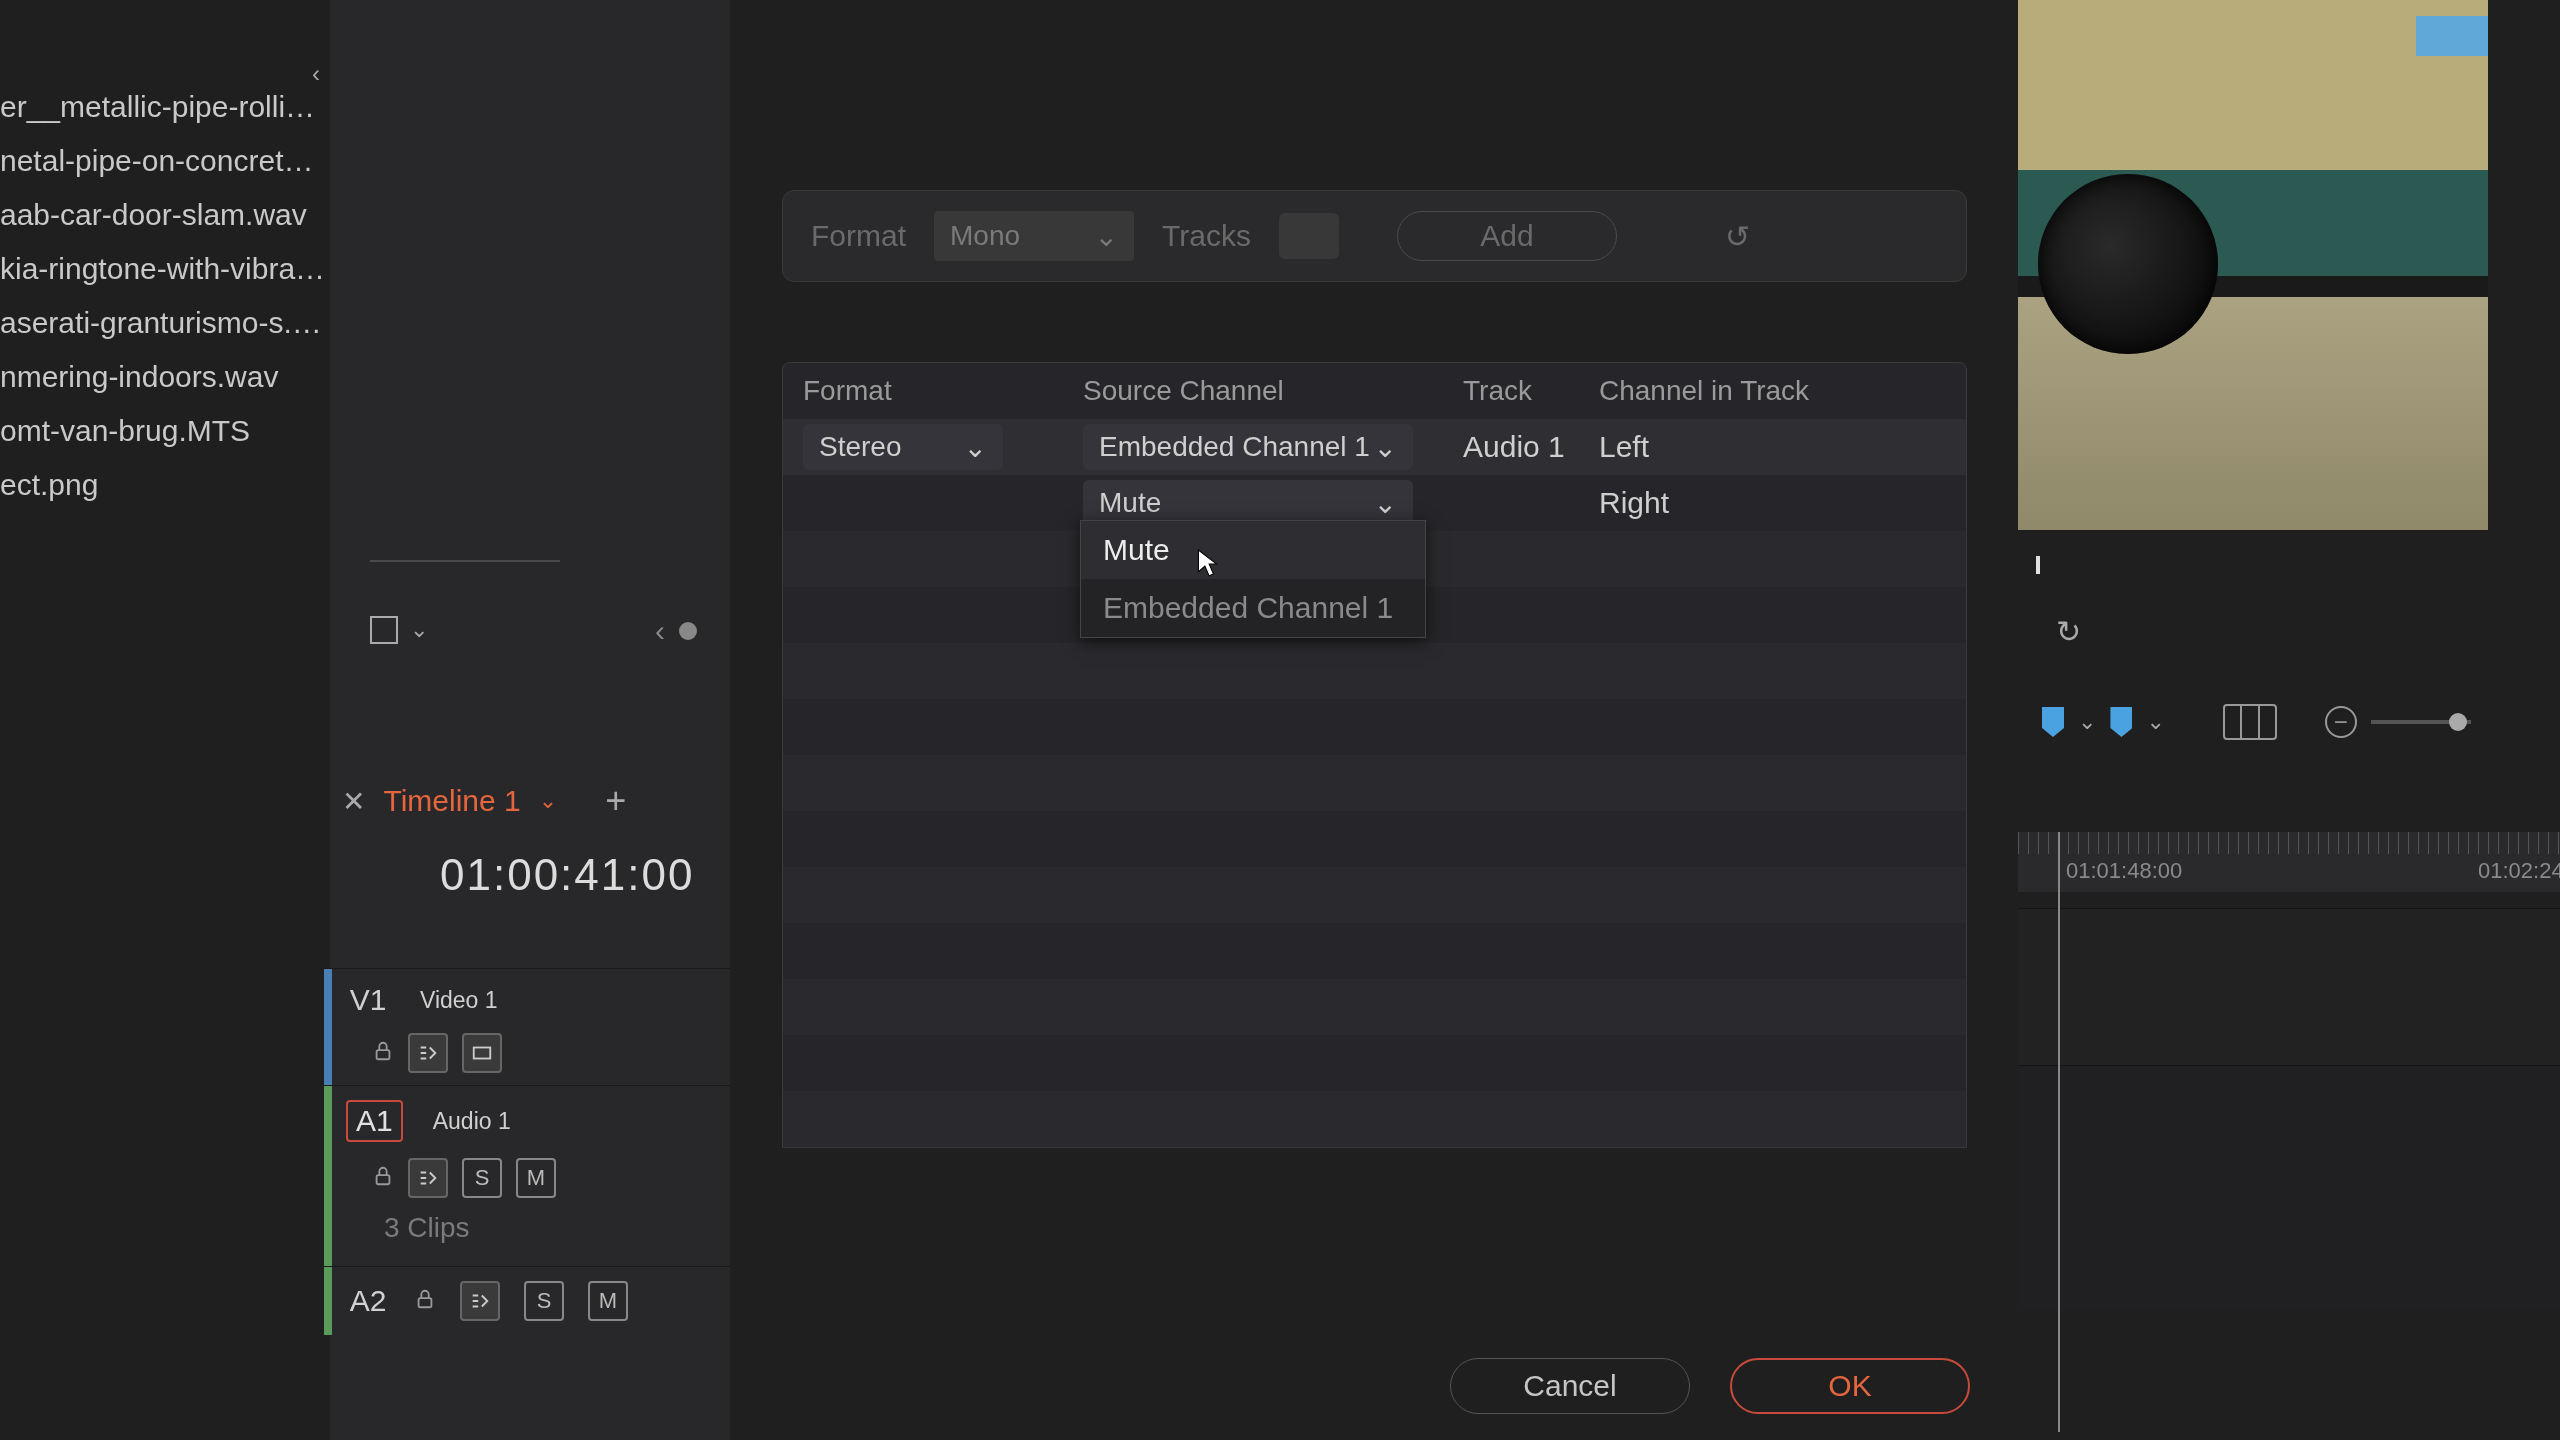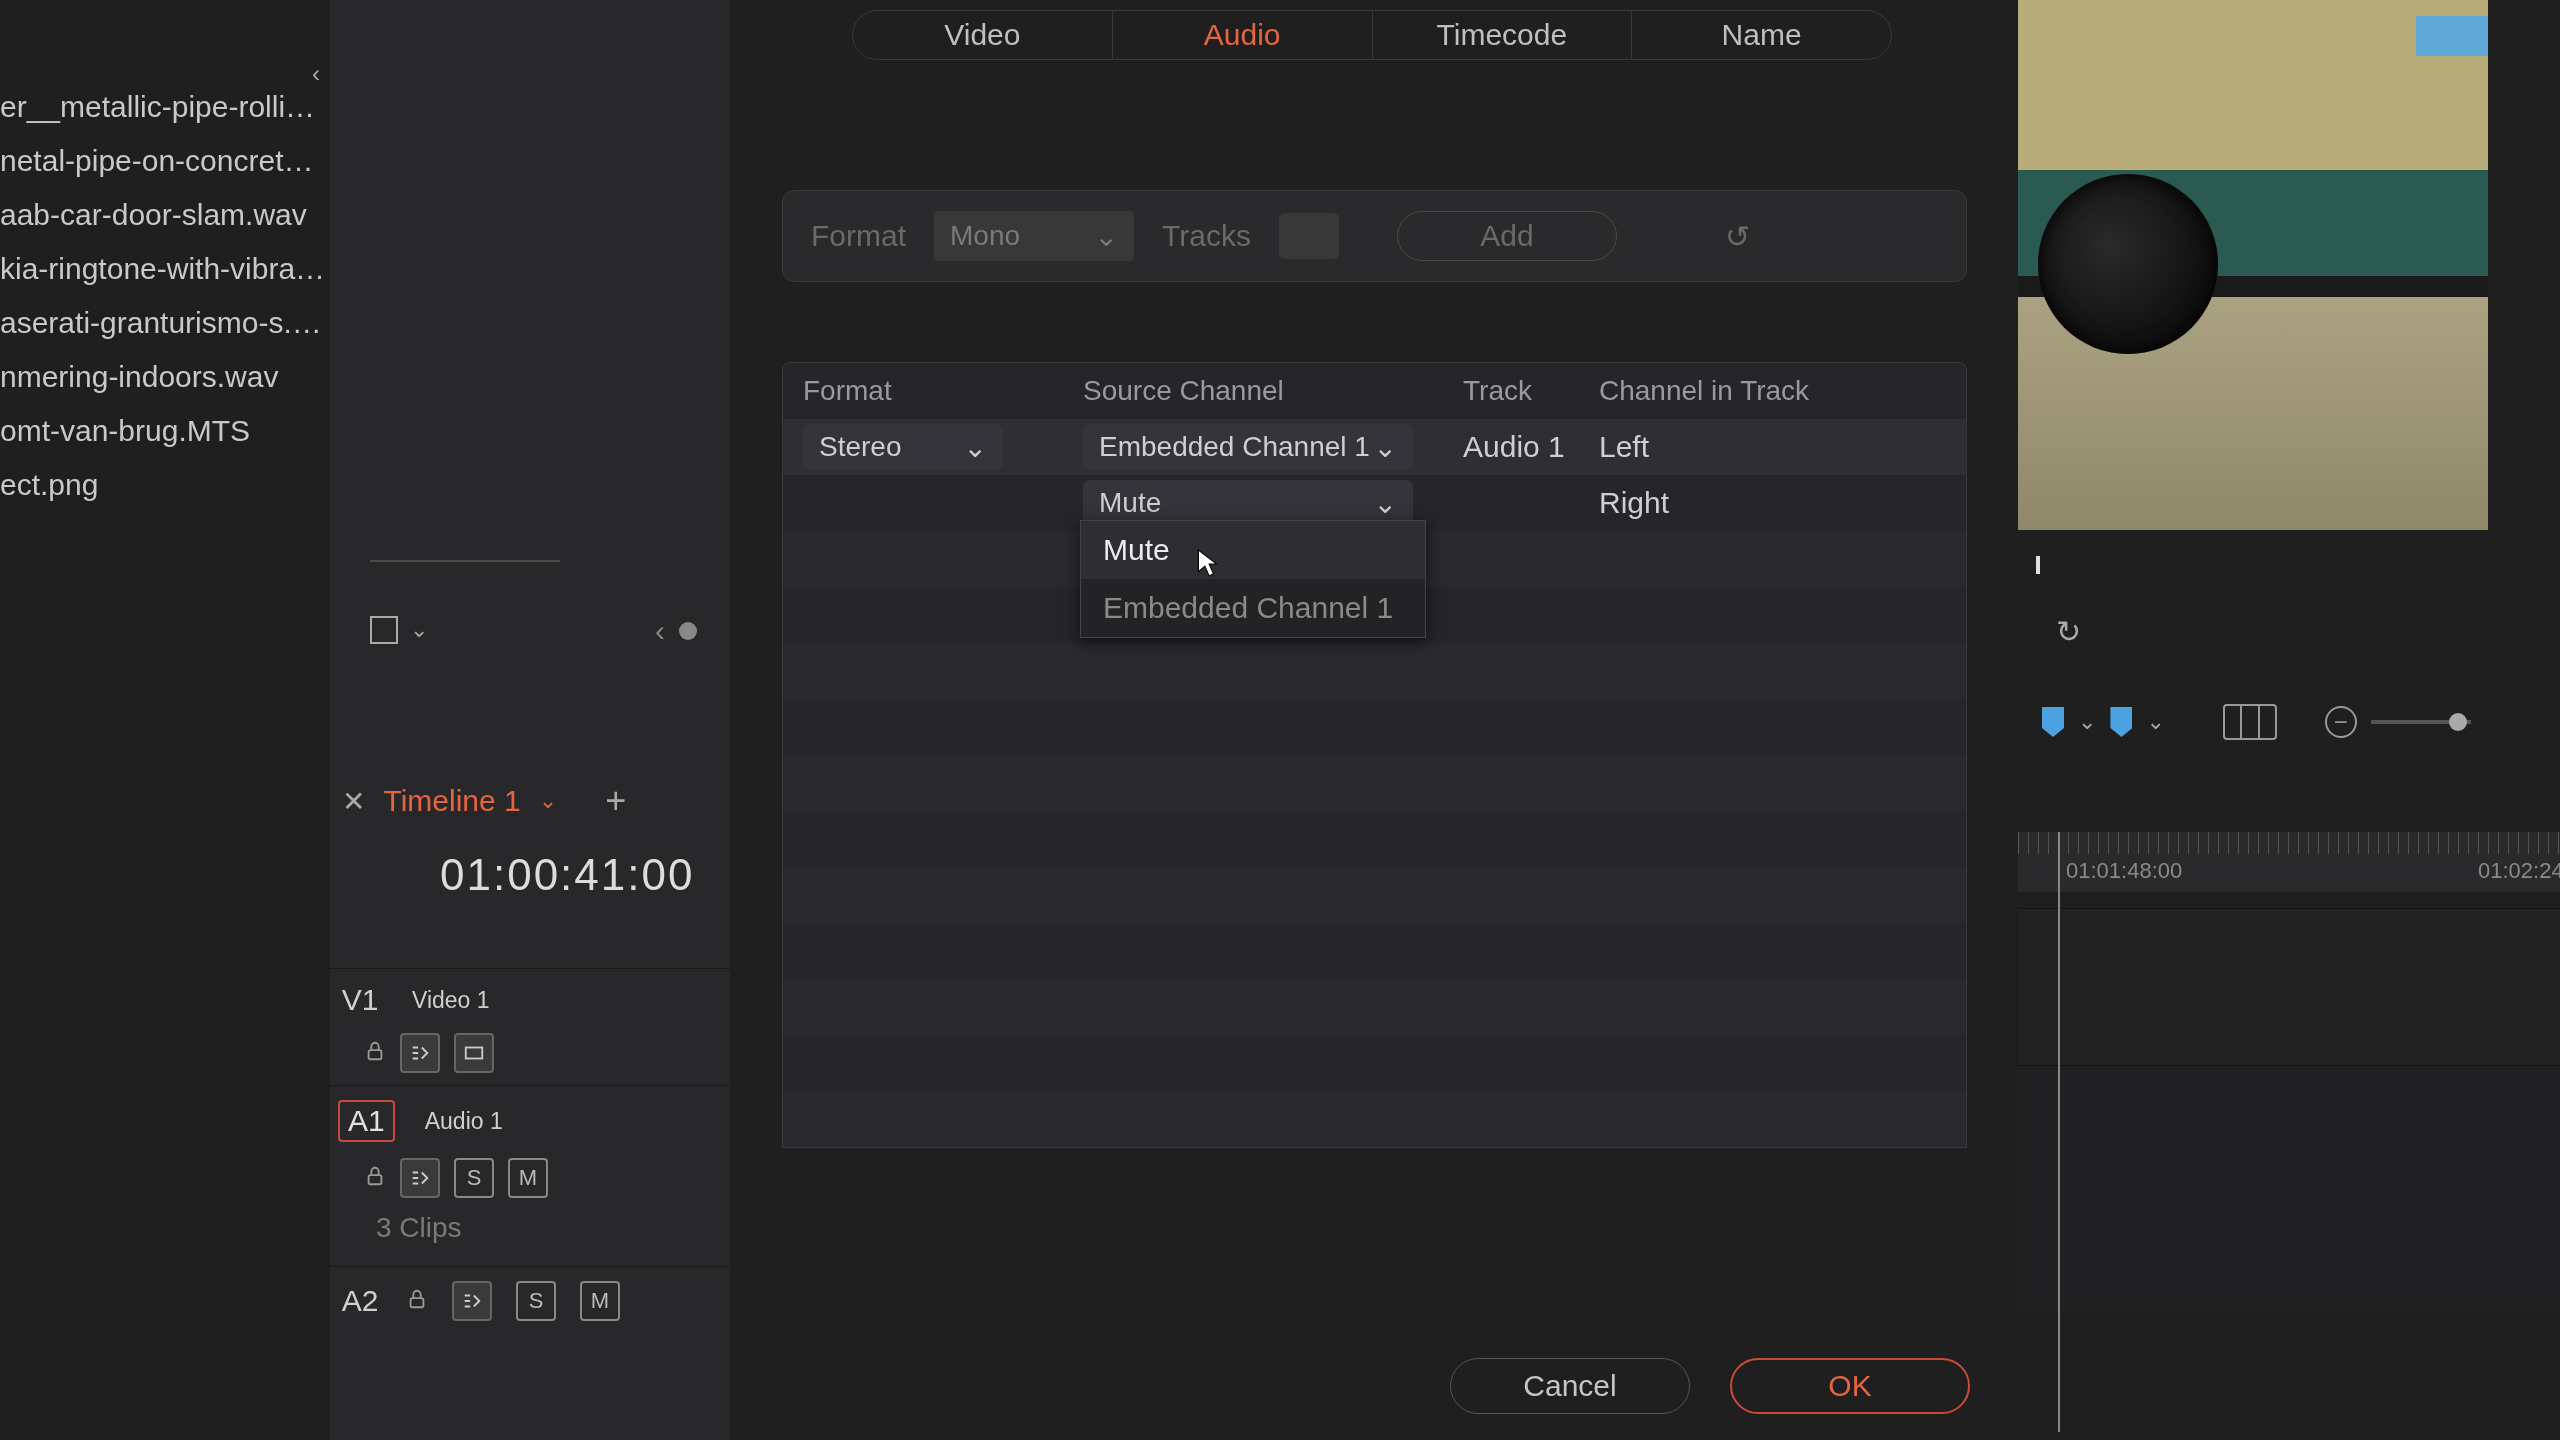--- a/index.html
+++ b/index.html
@@ -23,21 +23,21 @@
 
   .timeline-hdr { position: absolute; left: 330px; top: 772px; width: 400px; height: 58px; background: #28282a; display: flex; align-items: center; padding-left: 12px; gap: 18px; }
   .close-x { font-size: 28px; color: #aaa; cursor: pointer; }
   .timeline-title { font-size: 30px; color: #e5653e; }
   .timeline-chev { font-size: 22px; color: #e5653e; }
   .plus-btn { margin-left: 30px; font-size: 36px; color: #aaa; }
 
   .timecode { position: absolute; left: 440px; top: 850px; font-size: 44px; color: #dcdcdc; letter-spacing: 2px; }
 
   .track-area { position: absolute; left: 324px; top: 968px; width: 406px; }
-  .track { display: flex; border-top: 1px solid #1a1a1a; flex-direction: column; }
+  .track { display: flex; border-top: 1px solid #1a1a1a; }
   .track-enable { width: 8px; }
   .track-enable.blue { background: #4a7fb3; }
   .track-enable.green { background: #5a9a5a; }
   .track-body { flex: 1; padding: 8px 14px; }
   .track-top { display: flex; align-items: center; gap: 30px; padding: 6px 0; }
   .track-id { font-size: 30px; color: #d0d0d0; min-width: 44px; text-align: center; }
   .track-id.boxed { border: 2px solid #c84a3a; border-radius: 4px; padding: 2px 8px; color: #e0e0e0; }
   .track-name { font-size: 23px; color: #d0d0d0; }
   .track-btns { display: flex; align-items: center; gap: 14px; padding: 10px 0 4px 26px; }
   .sq-btn { width: 40px; height: 40px; border: 2px solid #888; border-radius: 4px; display: flex; align-items: center; justify-content: center; font-size: 22px; color: #bbb; background: transparent; }
@@ -225,26 +225,20 @@
         <div class="sq-btn">S</div>
         <div class="sq-btn">M</div>
       </div>
     </div>
   </div>
 
 </div>
 
 <div class="dialog-area">
 
-  <div class="tabs">
-    <div class="tab">Video</div>
-    <div class="tab active">Audio</div>
-    <div class="tab">Timecode</div>
-    <div class="tab">Name</div>
-  </div>
 
   <div class="format-bar">
     <span class="fb-label">Format</span>
     <div class="fb-select">
       <span>Mono</span>
       <span>⌄</span>
     </div>
     <span class="fb-label">Tracks</span>
     <div class="fb-tracks-input"></div>
     <div class="fb-add">Add</div>

